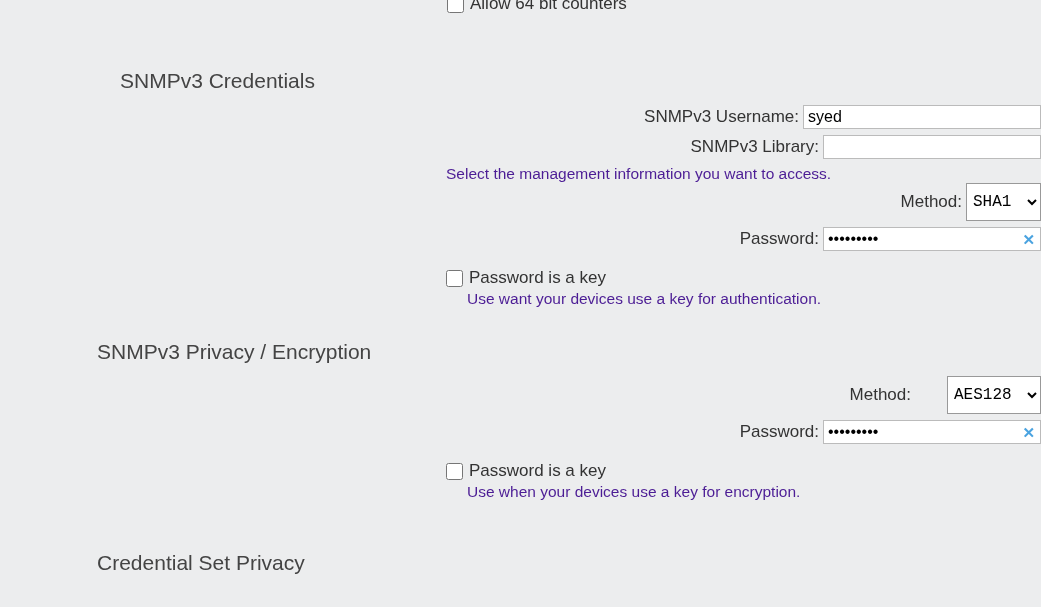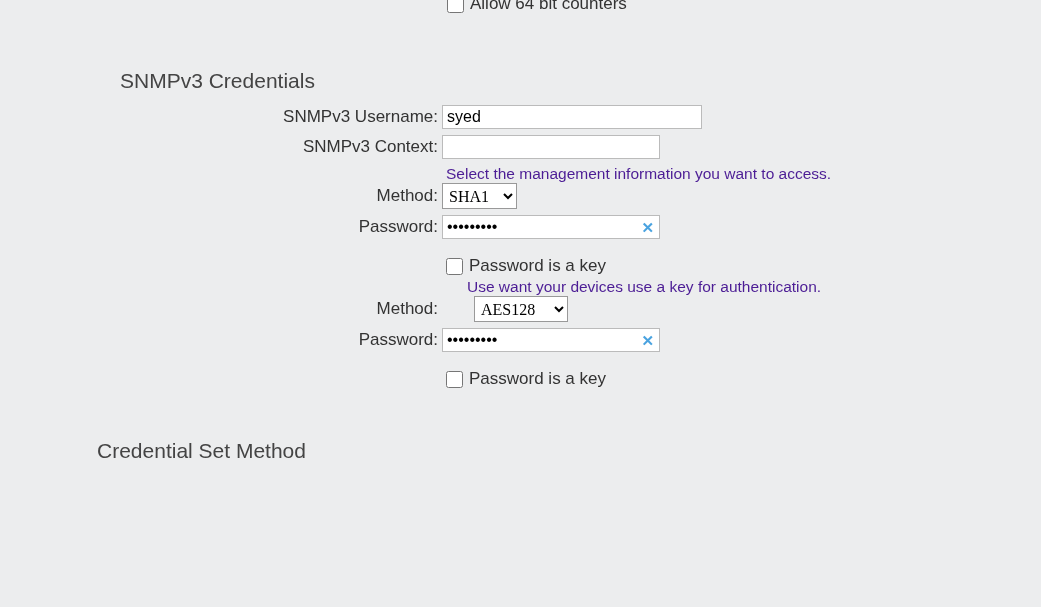--- a/index.html
+++ b/index.html
@@ -28,55 +28,56 @@
     font-size: 21px;
     color: #444;
     margin-top: 50px;
     margin-bottom: 12px;
     font-weight: 400;
   }
   .form-row {
     display: flex;
     align-items: center;
     margin-bottom: 6px;
+    justify-content: flex-end;
   }
   .form-label {
     width: 345px;
     text-align: right;
     padding-right: 4px;
     color: #333;
     font-size: 17px;
   }
   input[type="text"], input[type="password"] {
     height: 24px;
     border: 1px solid #bbb;
     background: #fff;
     padding: 2px 4px;
     font-size: 16px;
     font-family: inherit;
   }
-  .input-username { width: 260px; }
+  .input-username { width: 238px; }
   .input-context  { width: 218px; }
   .input-password { width: 218px; }
   .help-text {
     margin-left: 349px;
     color: #4c1d95;
     font-size: 15.5px;
     margin-top: 2px;
     margin-bottom: 0;
   }
   .indent-help {
     margin-left: 370px;
   }
   select {
-    height: 26px;
+    height: 38px;
     border: 1px solid #999;
     background: #fff;
     font-size: 16px;
-    font-family: Liberation Serif, serif;
+    font-family: Liberation Mono, monospace;
     padding: 1px 2px;
   }
   .select-method { min-width: 75px; }
   .select-method-aes { min-width: 94px; margin-left: 32px; }
   .checkbox-row {
     display: flex;
     align-items: center;
     margin-left: 349px;
     margin-top: 17px;
   }
@@ -121,21 +122,21 @@
   </div>
 
   <div class="section-heading section-credentials-heading">SNMPv3 Credentials</div>
 
   <div class="form-row">
     <div class="form-label">SNMPv3 Username:</div>
     <input type="text" class="input-username" value="syed" style="">
   </div>
 
   <div class="form-row">
-    <div class="form-label">SNMPv3 Context:</div>
+    <div class="form-label">SNMPv3 Library:</div>
     <input type="text" class="input-context" value="" style="">
   </div>
   <div class="help-text">Select the management information you want to access.</div>
 
 
   <div class="form-row">
     <div class="form-label">Method:</div>
     <select class="select-method">
       <option>SHA1</option>
     </select>
@@ -148,36 +149,38 @@
       <span class="clear-x">✕</span>
     </div>
   </div>
 
   <div class="checkbox-row">
     <input type="checkbox" style="">
     <span class="checkbox-label">Password is a key</span>
   </div>
   <div class="help-text indent-help">Use want your devices use a key for authentication.</div>
 
+  <div class="section-heading section-privacy-heading">SNMPv3 Privacy / Encryption</div>
 
   <div class="form-row">
     <div class="form-label">Method:</div>
     <select class="select-method-aes">
       <option>AES128</option>
     </select>
   </div>
 
   <div class="form-row">
     <div class="form-label">Password:</div>
     <div class="password-wrap">
       <input type="password" class="input-password" value="•••••••••" style="">
       <span class="clear-x">✕</span>
     </div>
   </div>
 
   <div class="checkbox-row">
     <input type="checkbox" style="">
     <span class="checkbox-label">Password is a key</span>
   </div>
+  <div class="help-text indent-help">Use when your devices use a key for encryption.</div>
 
-  <div class="section-heading section-library-heading">Credential Set Method</div>
+  <div class="section-heading section-library-heading">Credential Set Privacy</div>
 
 </div>
 
 </body></html>

